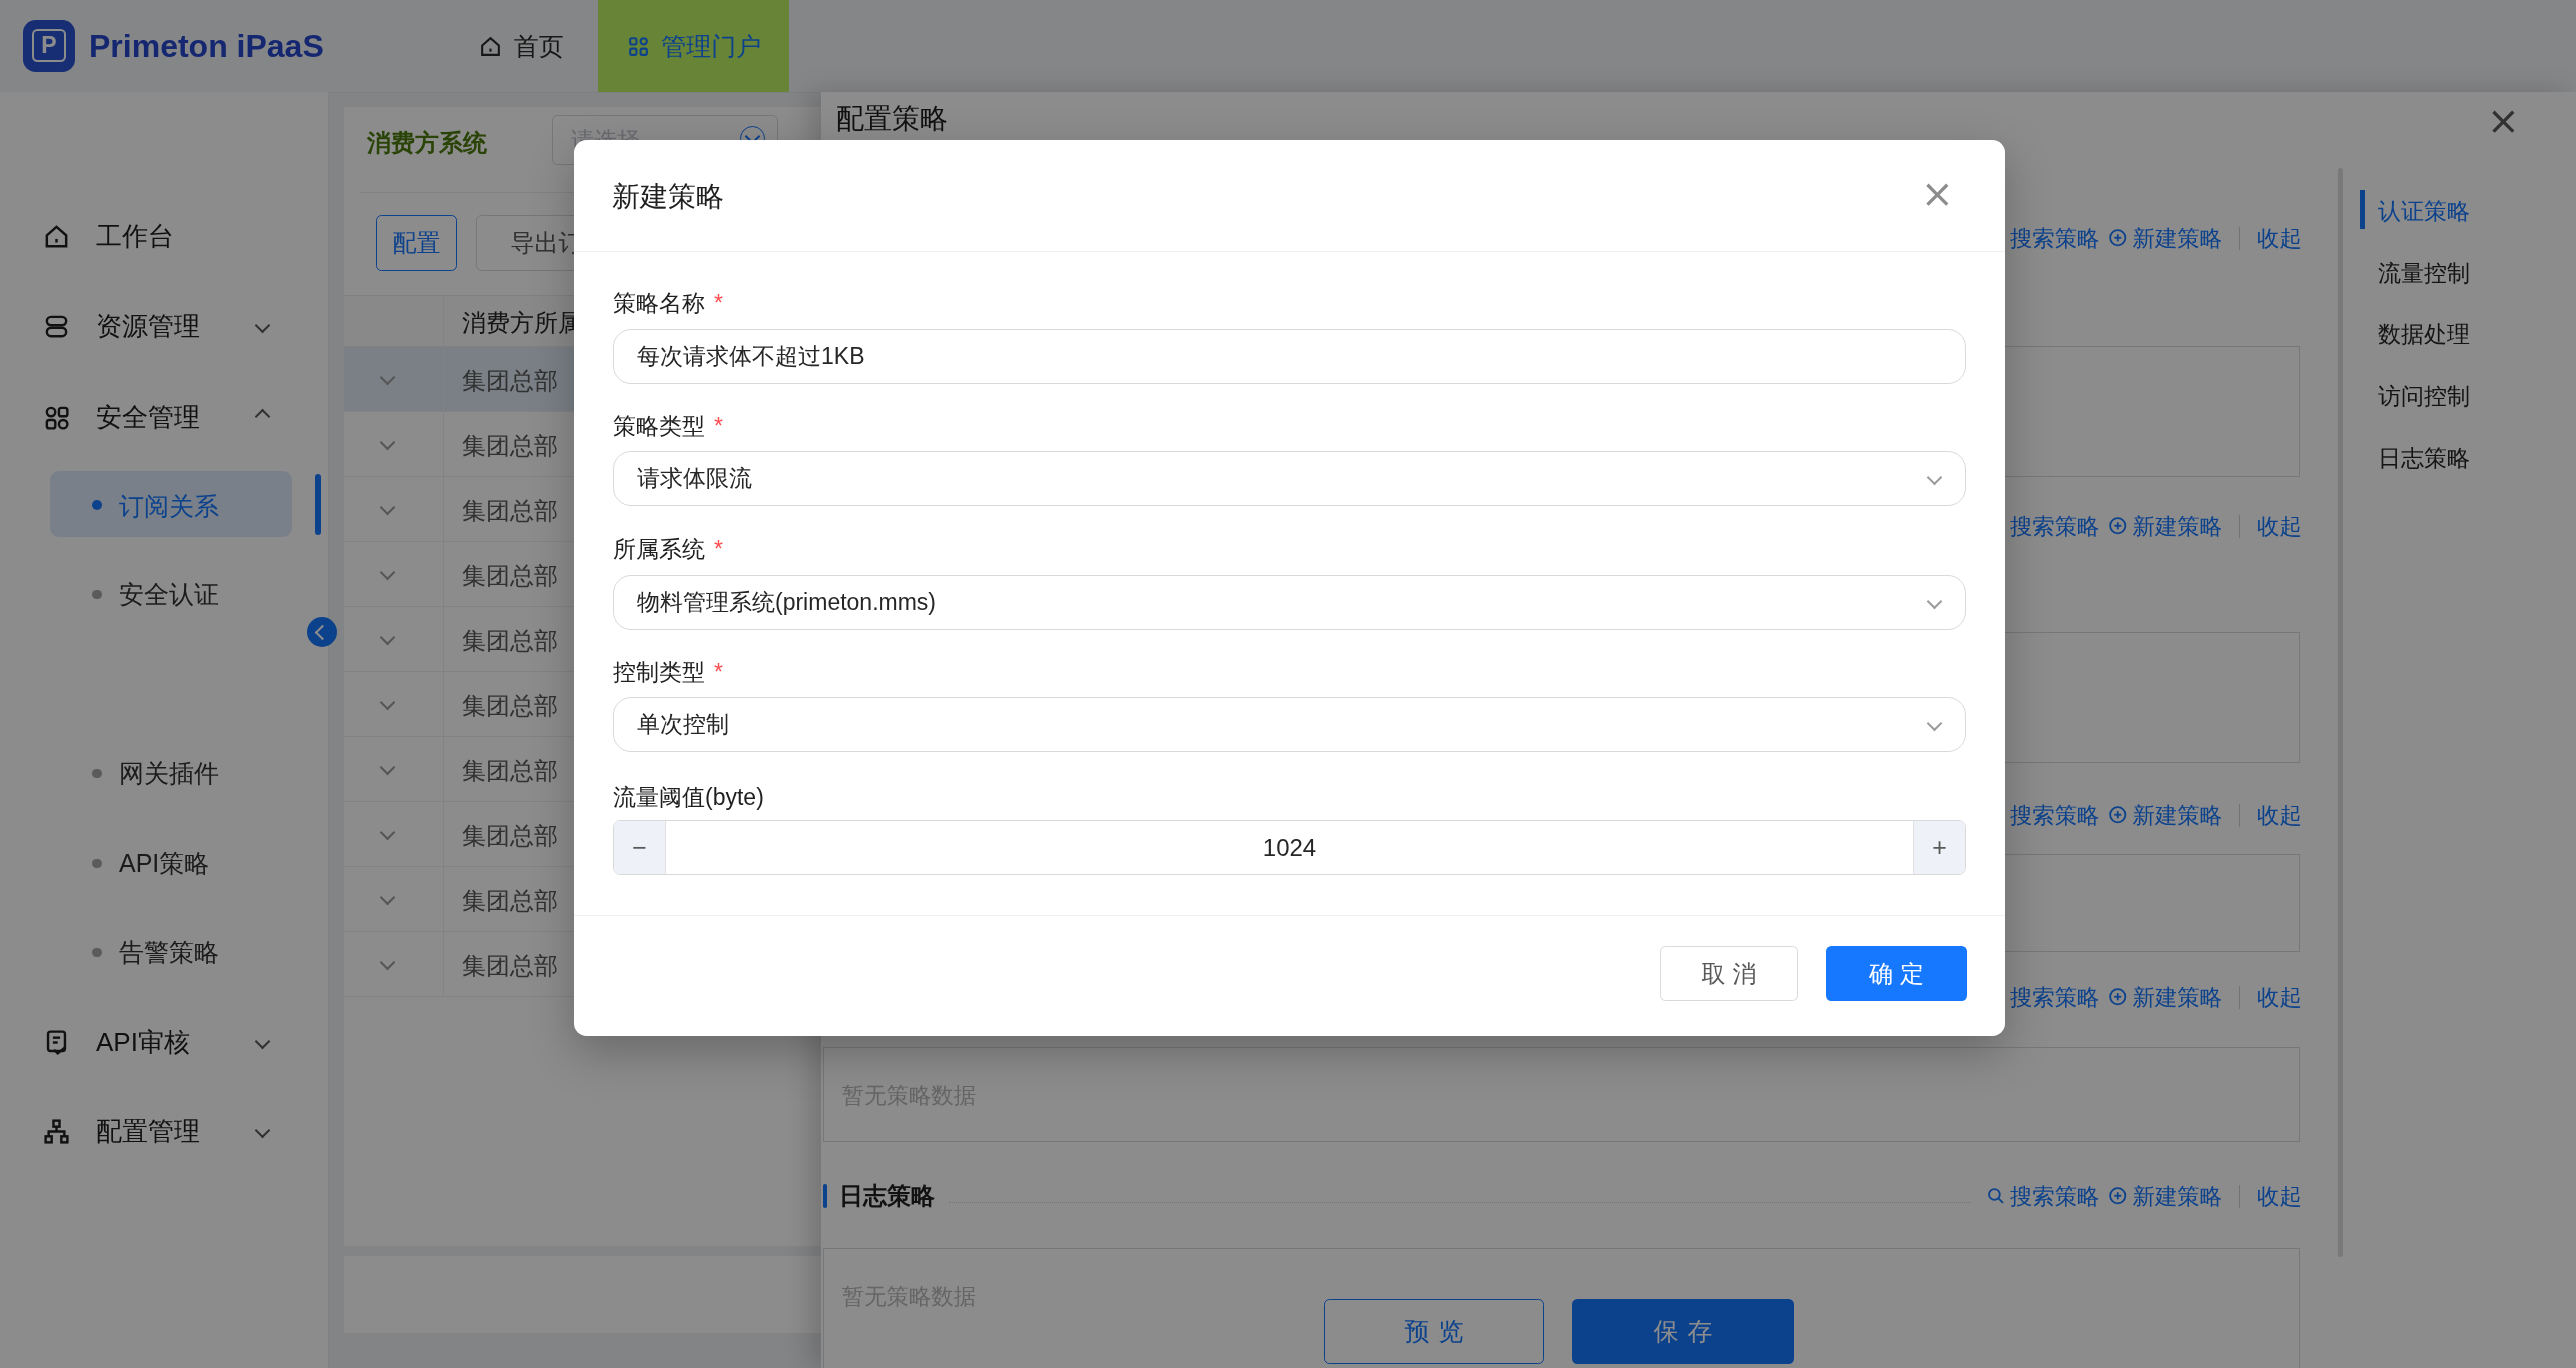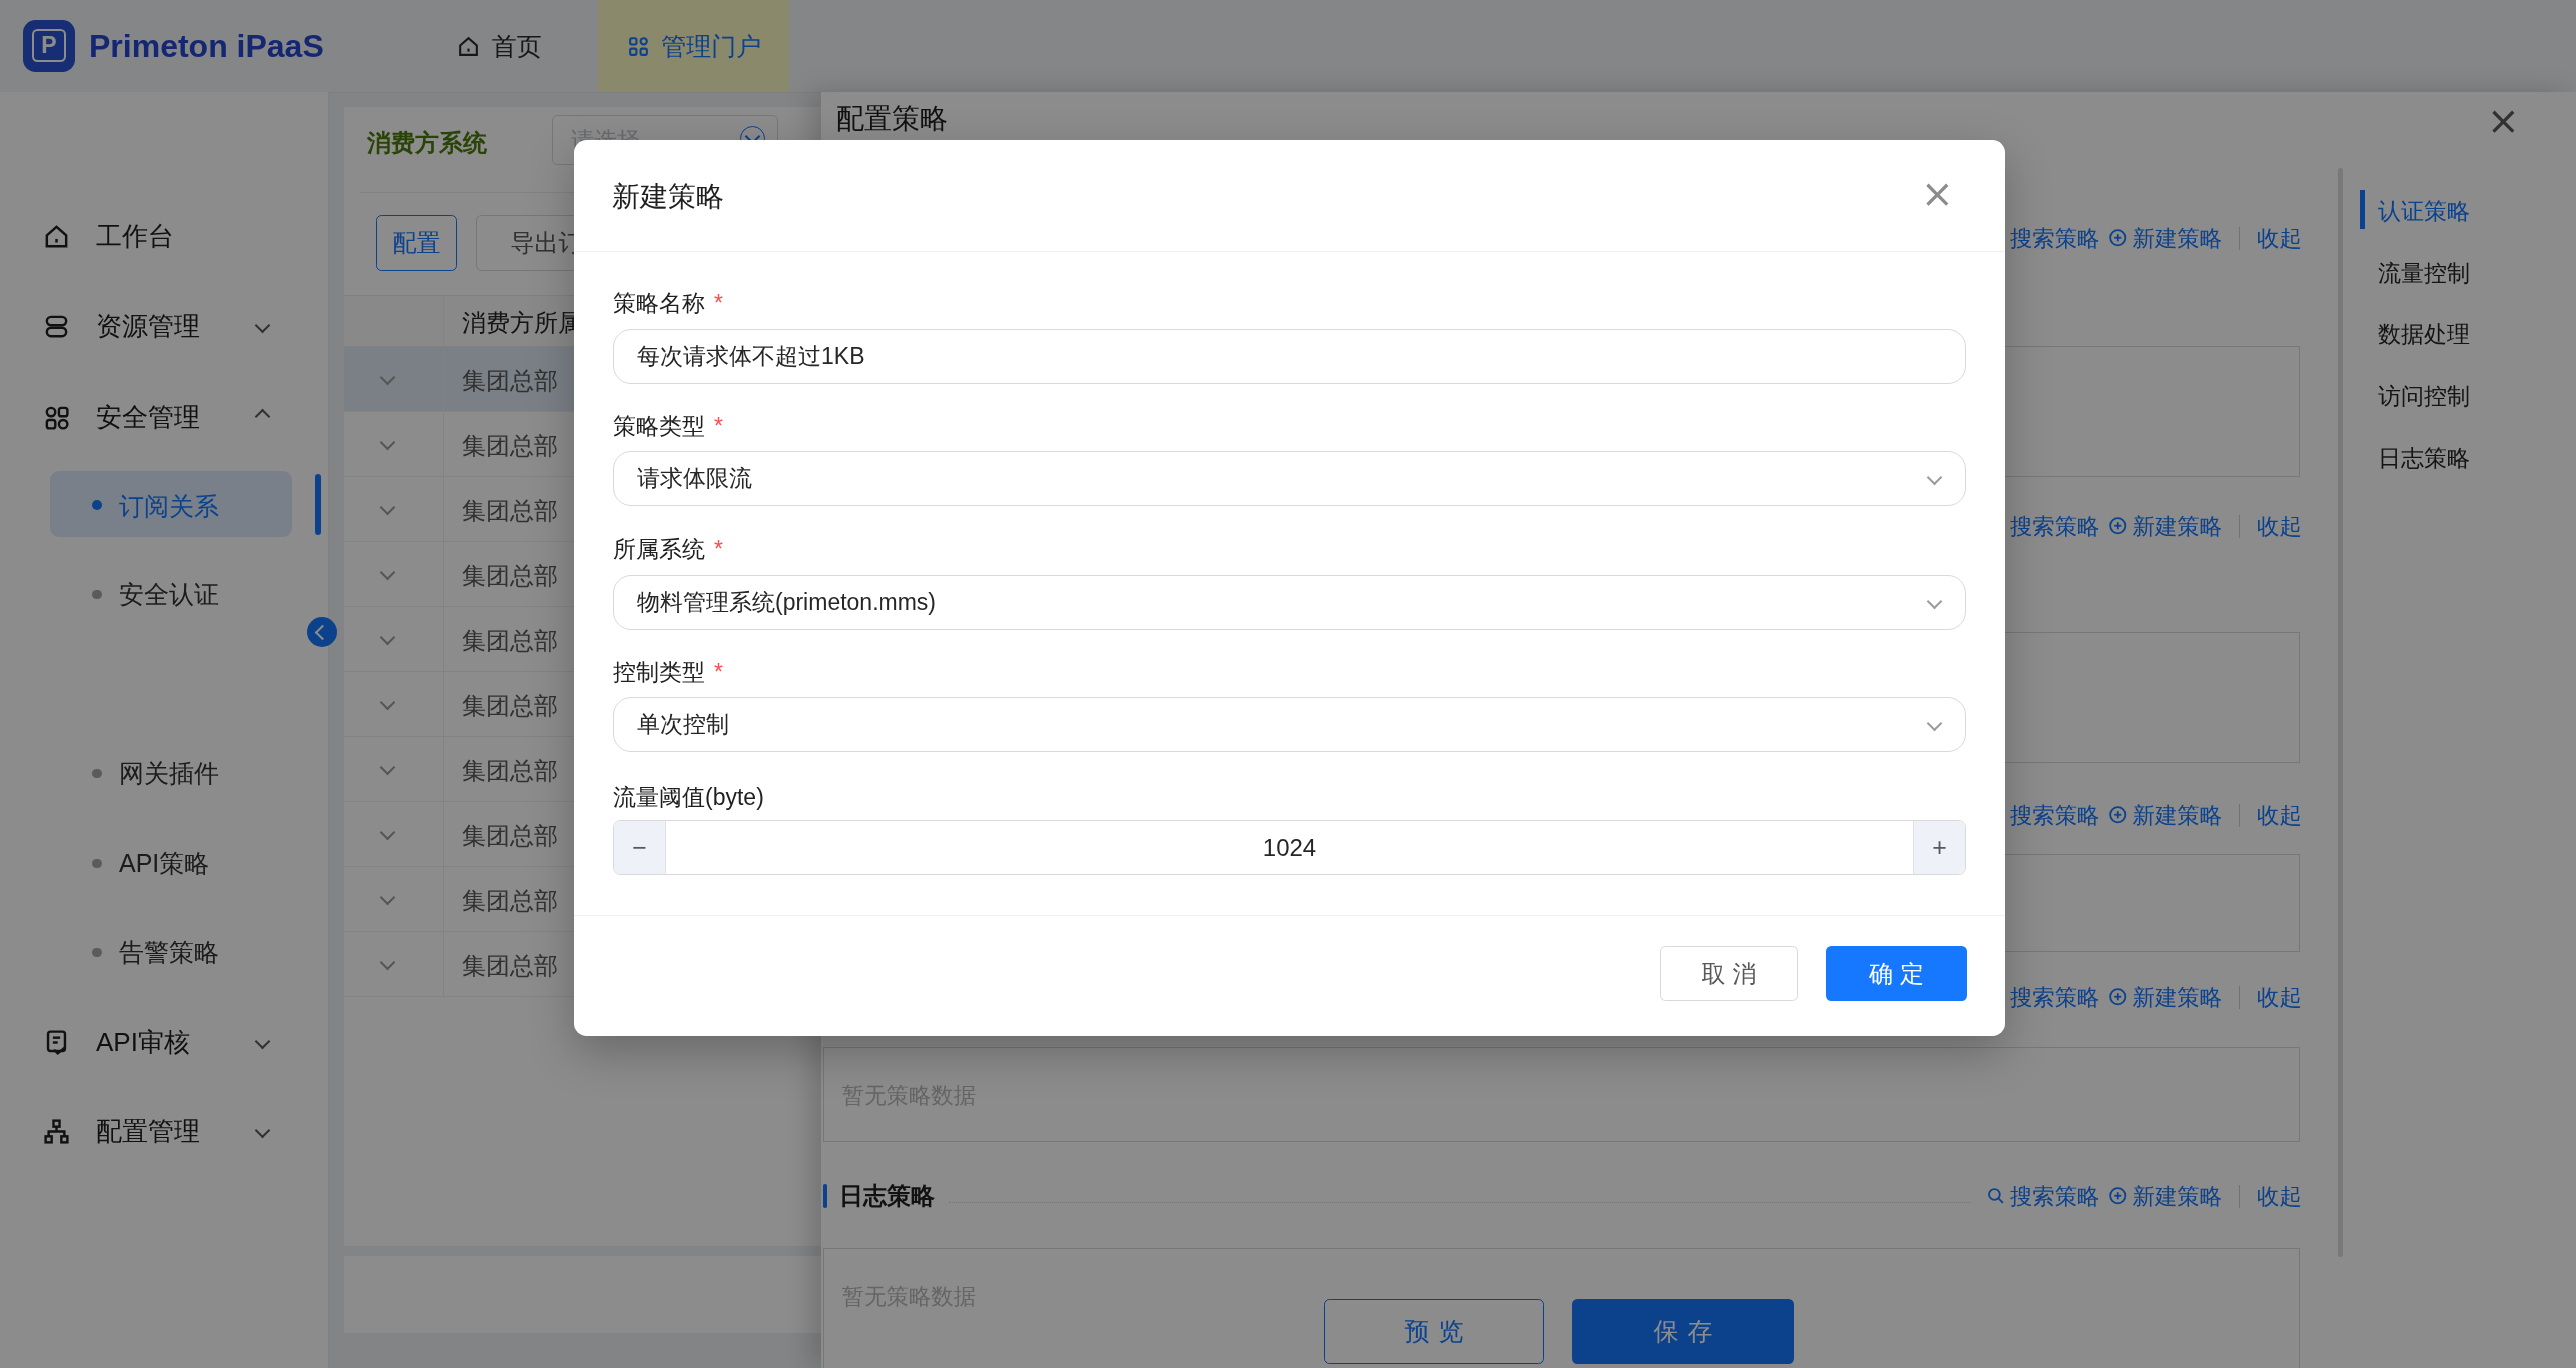--- a/index.html
+++ b/index.html
@@ -6,22 +6,22 @@
   body{font-family:"Liberation Sans","DejaVu Sans",sans-serif;background:#eef0f3;}
   .stage{position:relative;width:2576px;height:1368px;overflow:hidden;background:#eef0f3;}
   .abs{position:absolute;}
 
   
   .topbar{left:0;top:0;width:2576px;height:92px;background:#f2f4f7;border-bottom:0.9px solid #e3e5e8;}
   .logo-box{left:23px;top:19.7px;width:52px;height:52px;border-radius:12.5px;background:#2b54d4;display:flex;align-items:center;justify-content:center;}
   .logo-inner{border:2.7px solid #fff;border-radius:5.4px;color:#fff;font-weight:bold;font-size:23px;padding:0.9px 7.2px;}
   .brand{left:89px;top:0;height:92px;display:flex;align-items:center;font-size:32px;font-weight:bold;color:#2547cc;}
   .nav-item{top:0;height:92px;display:flex;align-items:center;gap:10.7px;font-size:25px;color:#2b2b2b;cursor:pointer;}
-  .nav-home{left:456px;}
-  .nav-portal{left:598px;width:191px;justify-content:center;background:#fef9c3;color:#1677ff;}
+  .nav-home{left:478px;}
+  .nav-portal{left:598px;width:191px;justify-content:center;background:#bef264;color:#1677ff;}
 
   
   .sidebar{left:0;top:92px;width:328px;height:1276px;background:#fff;border-right:0.9px solid #e9e9e9;}
   .side-row{position:absolute;left:0;width:328px;height:52px;display:flex;align-items:center;cursor:pointer;}
   .side-ico{position:absolute;left:42px;width:29px;height:29px;color:#1f1f1f;}
   .side-label{position:absolute;left:96px;font-size:26px;color:#1f1f1f;}
   .side-chev{position:absolute;left:257px;}
   .sub-dot{position:absolute;left:92px;width:9.8px;height:9.8px;border-radius:50%;background:#a6a6a6;}
   .sub-label{position:absolute;left:119px;font-size:25px;color:#333;}
   .pill{left:50px;top:379px;width:242px;height:66px;border-radius:9px;background:#dceafa;}

